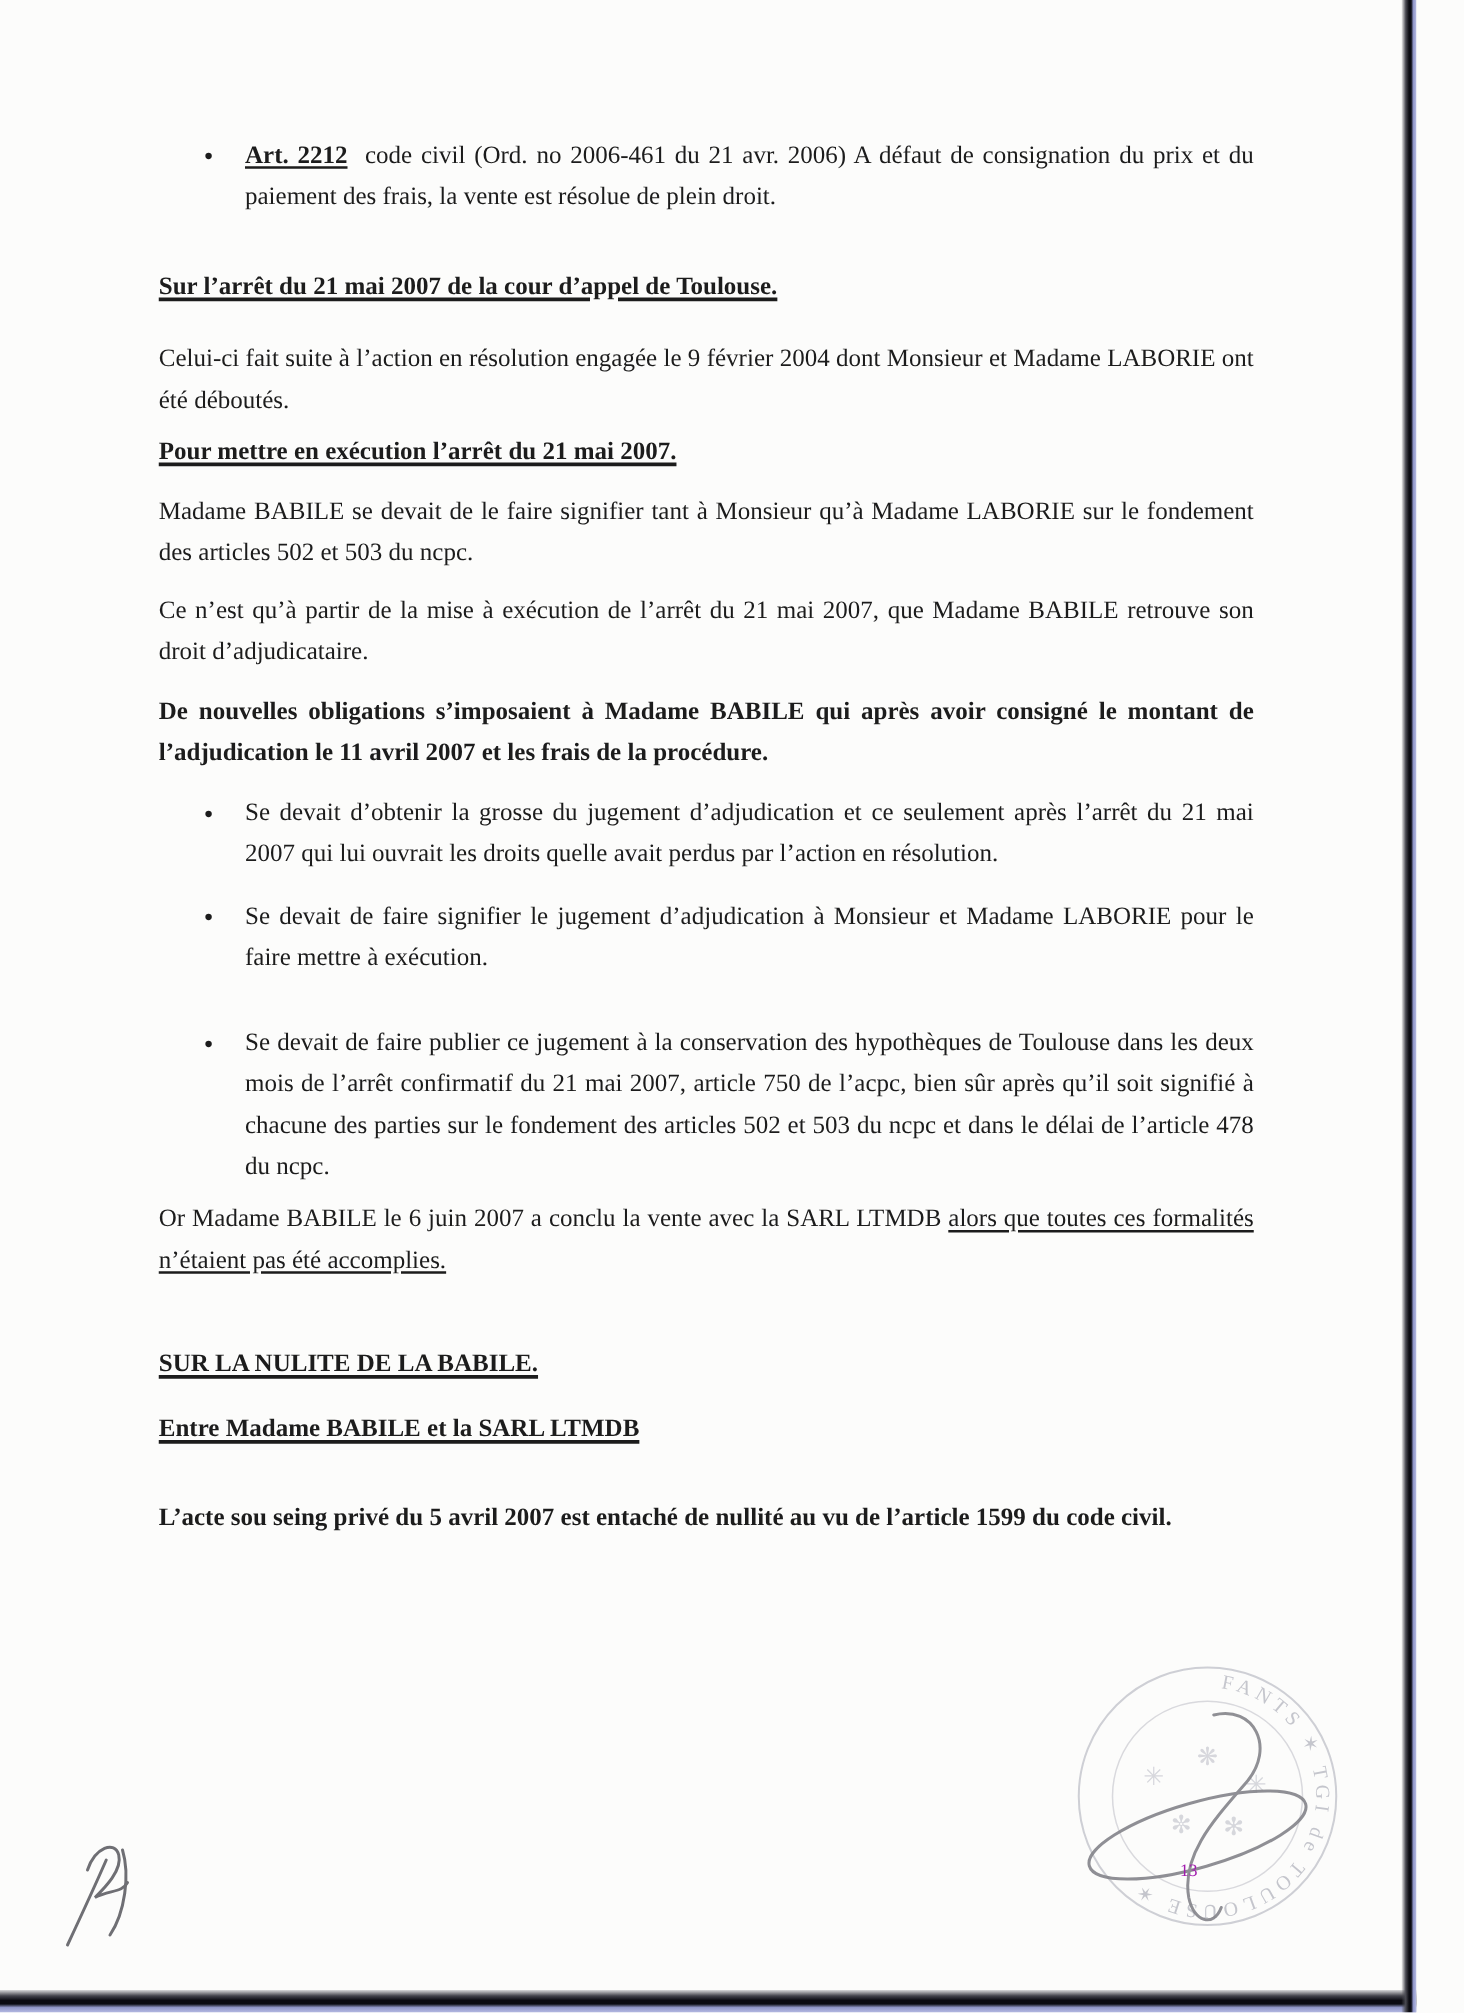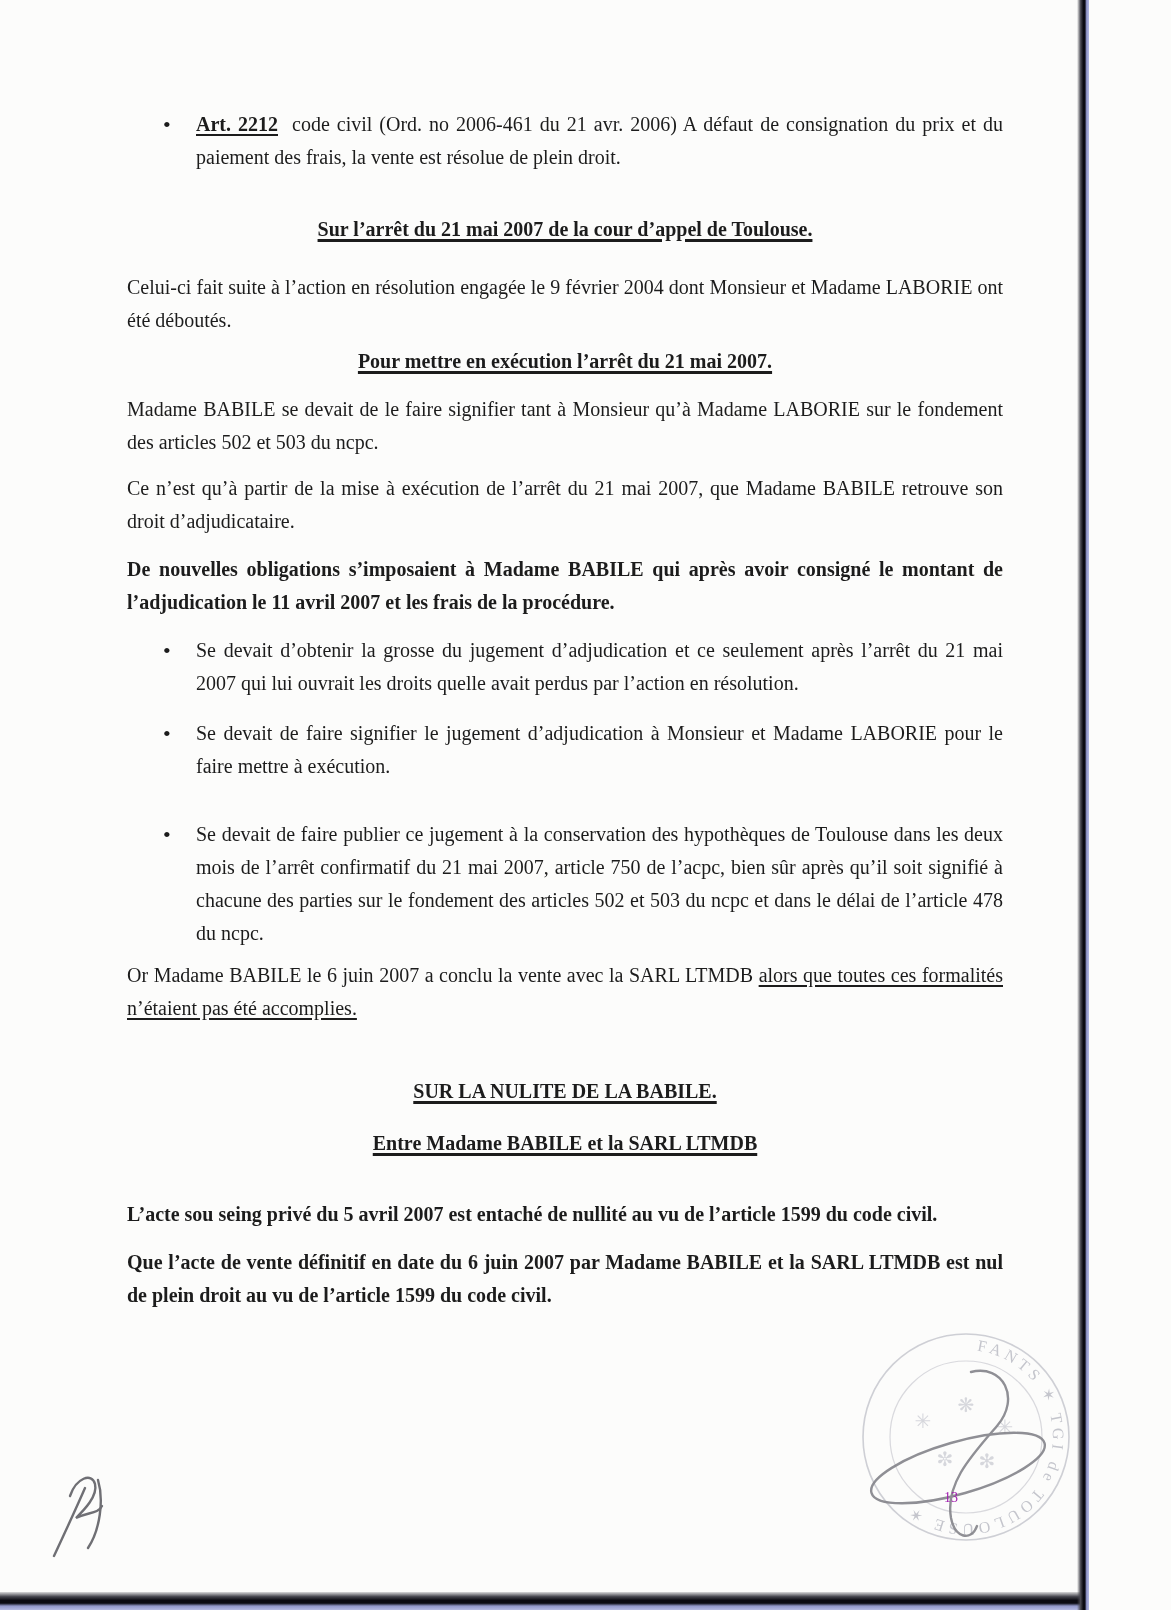--- a/index.html
+++ b/index.html
@@ -6,20 +6,21 @@
     margin: 0; padding: 0;
     width: 1171px; height: 1610px;
     overflow: hidden;
     background: #fcfcfb;
     font-family: "Liberation Serif", "DejaVu Serif", serif;
   }
   .page {
     position: relative;
     width: 1089px; height: 1610px;
     background: #fcfcfb;
+    padding-left: 44px;
   }
   
   .edge-right {
     position: absolute; top: 0; right: 0;
     width: 12px; height: 100%;
     background: linear-gradient(to right,
       rgba(20,20,30,0) 0%, #4a4a52 30%, #0b0b12 52%,
       #0b0b12 66%, #8f95c8 80%, #b4b9e2 100%);
     z-index: 6;
   }
@@ -38,21 +39,20 @@
     font-size: 20px;
     line-height: 33px;
     color: #1c1c1c;
     text-align: justify;
     z-index: 2;
   }
   .para { margin: 0 0 14px 0; }
   .bold { font-weight: bold; }
   .u { text-decoration: underline; text-decoration-thickness: 2px; text-underline-offset: 3px; }
   .heading {
-    text-align: center;
     font-weight: bold;
     margin: 0 0 18px 0;
   }
   .heading .u { text-decoration-thickness: 2.5px; }
   .bullet {
     position: relative;
     padding-left: 69px;
     margin: 0 0 16px 0;
   }
   .bullet::before {
@@ -141,21 +141,20 @@
       <span class="u">SUR LA NULITE DE LA BABILE.</span>
     </div>
 
     <div class="heading mb-h4">
       <span class="u">Entre Madame BABILE et la SARL LTMDB</span>
     </div>
 
 
     <div class="para bold mb-p7">L’acte sou seing privé du 5 avril 2007 est entaché de nullité au vu de l’article 1599 du code civil.</div>
 
-    <div class="para bold mb-p8">Que l’acte de vente définitif en date du 6 juin 2007 par Madame BABILE et la SARL LTMDB est nul de plein droit au vu de l’article 1599 du code civil.</div>
 
   </div>
 
   <div class="stamp-wrap">
     <svg width="242" height="242" viewBox="0 0 242 242">
       <circle cx="121" cy="121" r="103" fill="none" stroke="#c6c7ce" stroke-width="1.6" opacity="0.85"></circle>
       <circle cx="121" cy="121" r="76" fill="none" stroke="#cfd0d6" stroke-width="1.2" opacity="0.8"></circle>
       <defs>
         <path id="ringPath" d="M 121,34 a 87,87 0 1,1 -0.1,0" fill="none"></path>
       </defs>

